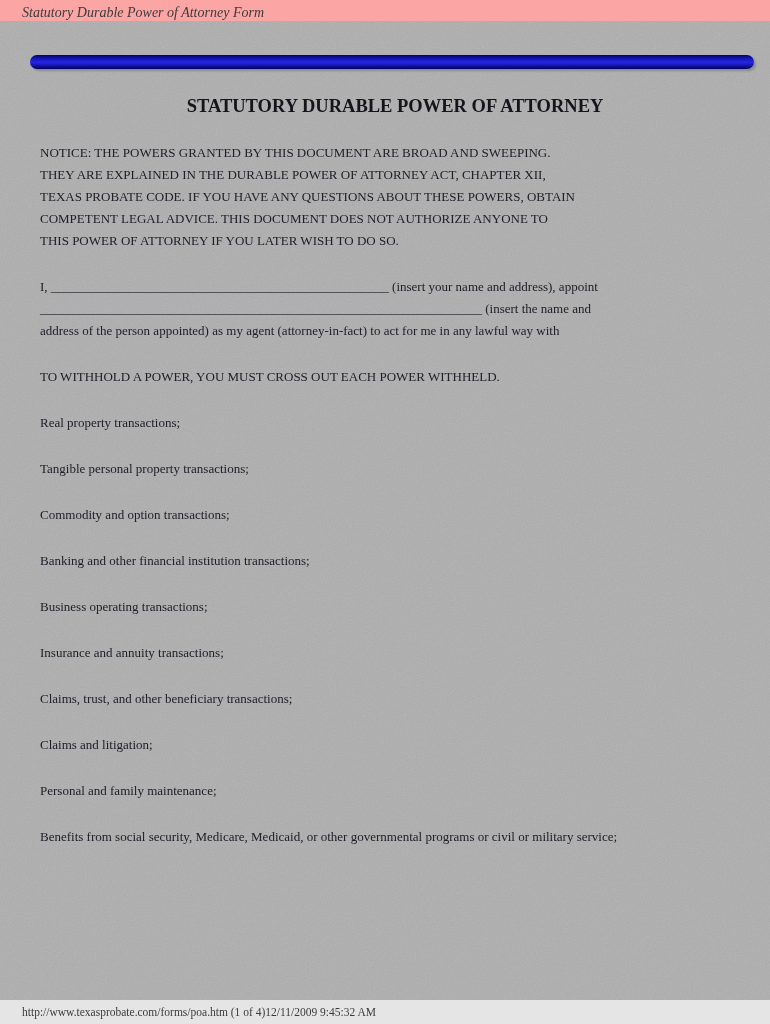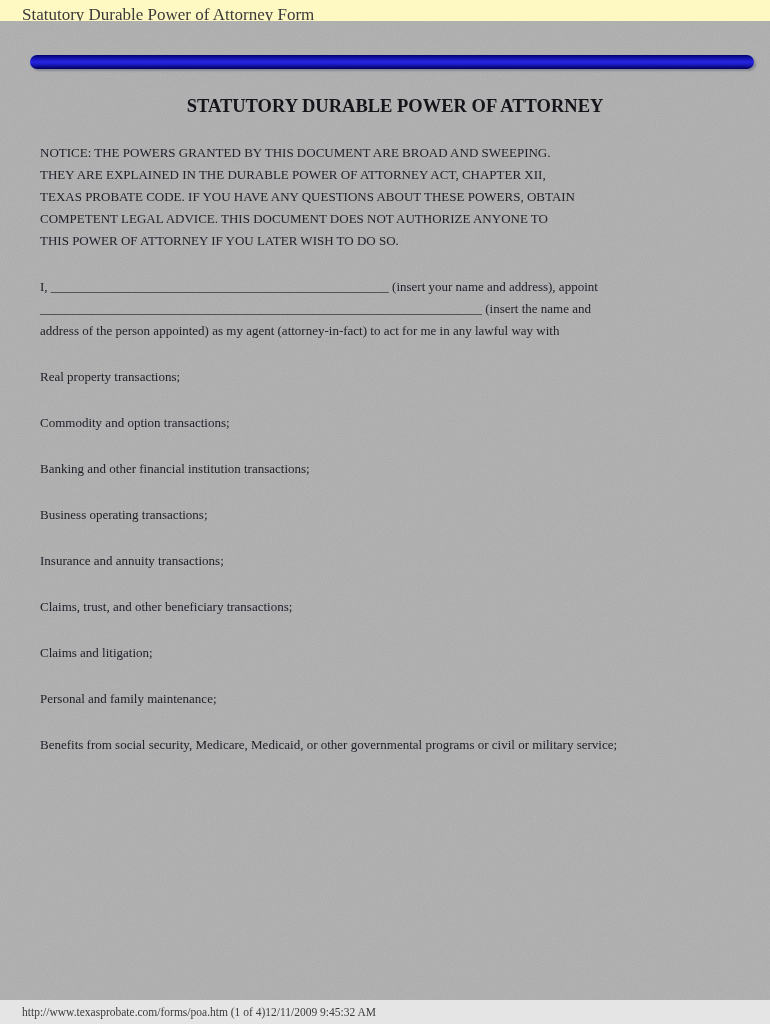--- a/index.html
+++ b/index.html
@@ -7,24 +7,25 @@
     width: 770px; height: 1024px;
     background: #ffffff;
     font-family: "Liberation Serif", "DejaVu Serif", serif;
     overflow: hidden;
   }
   .sheet { width: 770px; height: 1024px; display: flex; flex-direction: column; }
 
   
   .print-header {
     height: 21px; box-sizing: border-box;
-    background: #fef9c3;
+    background: #fca5a5;
     padding: 5px 0 0 22px;
-    font-size: 17px; color: #3b3b3b;
+    font-size: 14px; color: #3b3b3b;
     white-space: nowrap;
+    font-style: italic;
   }
 
   
   .doc-body {
     position: relative;
     height: 979px;
     background: #a3a3a3;
     overflow: hidden;
     padding-left: 20px;
   }
@@ -99,22 +100,24 @@
           <span class="line">COMPETENT LEGAL ADVICE. THIS DOCUMENT DOES NOT AUTHORIZE ANYONE TO</span>
           <span class="line">THIS POWER OF ATTORNEY IF YOU LATER WISH TO DO SO.</span>
         </p>
 
         <p class="para">
           <span class="line">I, ____________________________________________________ (insert your name and address), appoint</span>
           <span class="line">____________________________________________________________________ (insert the name and</span>
           <span class="line">address of the person appointed) as my agent (attorney-in-fact) to act for me in any lawful way with</span>
         </p>
 
+        <p class="para">TO WITHHOLD A POWER, YOU MUST CROSS OUT EACH POWER WITHHELD.</p>
 
         <p class="para">Real property transactions;</p>
+        <p class="para">Tangible personal property transactions;</p>
         <p class="para">Commodity and option transactions;</p>
         <p class="para">Banking and other financial institution transactions;</p>
         <p class="para">Business operating transactions;</p>
         <p class="para">Insurance and annuity transactions;</p>
         <p class="para">Claims, trust, and other beneficiary transactions;</p>
         <p class="para">Claims and litigation;</p>
         <p class="para">Personal and family maintenance;</p>
         <p class="para">Benefits from social security, Medicare, Medicaid, or other governmental programs or civil or military service;</p>
 
       </div>

